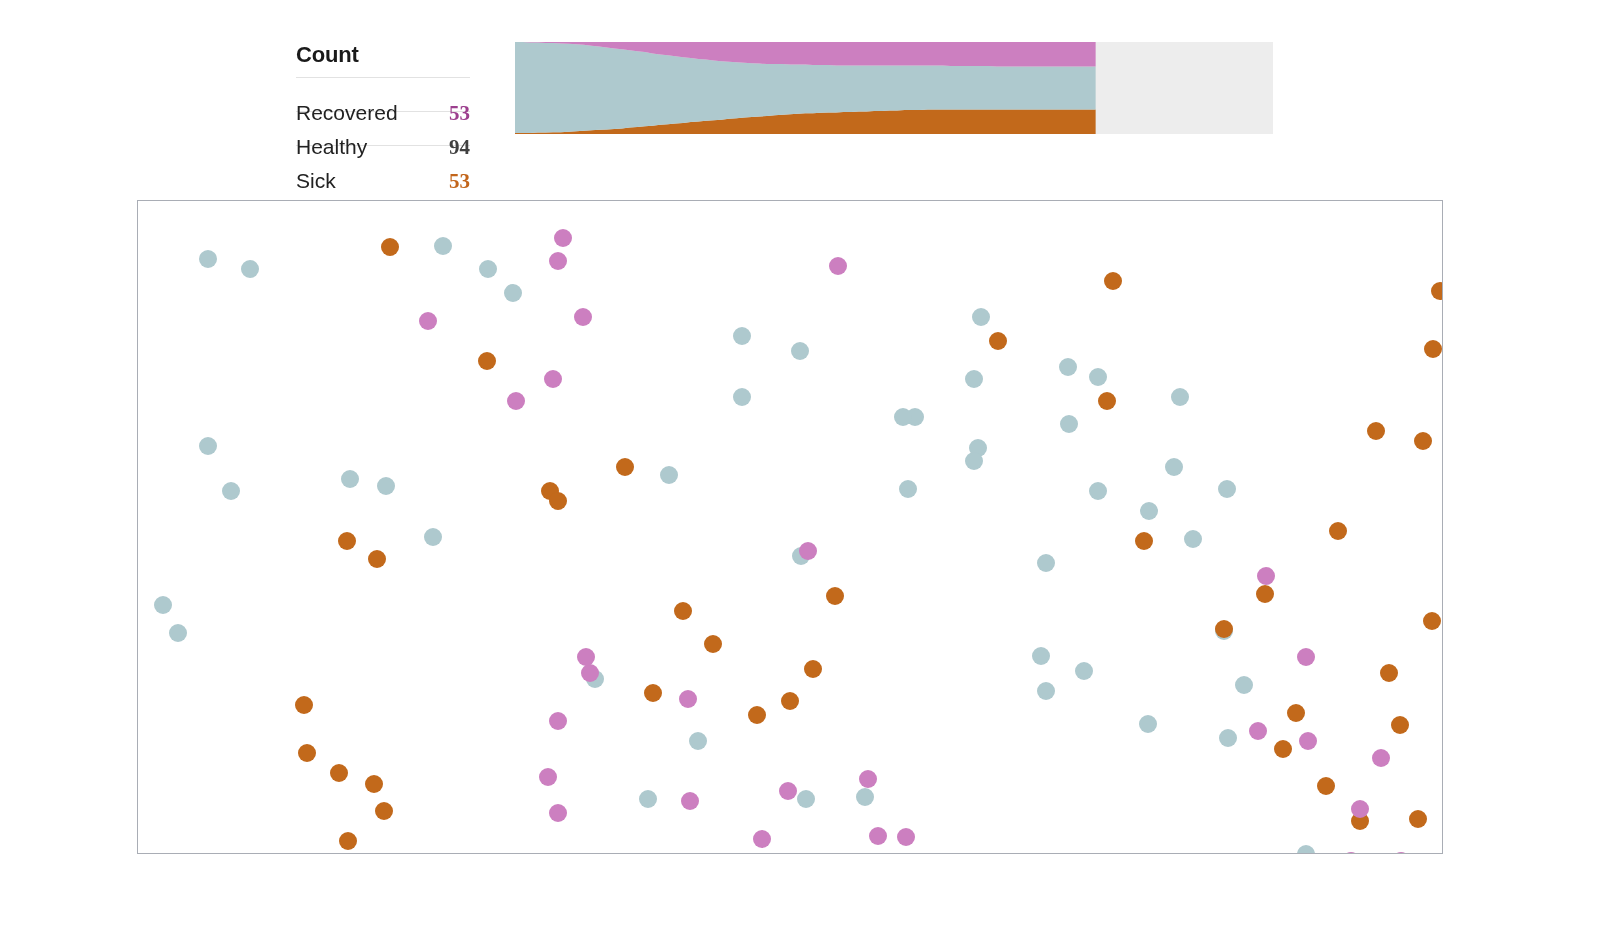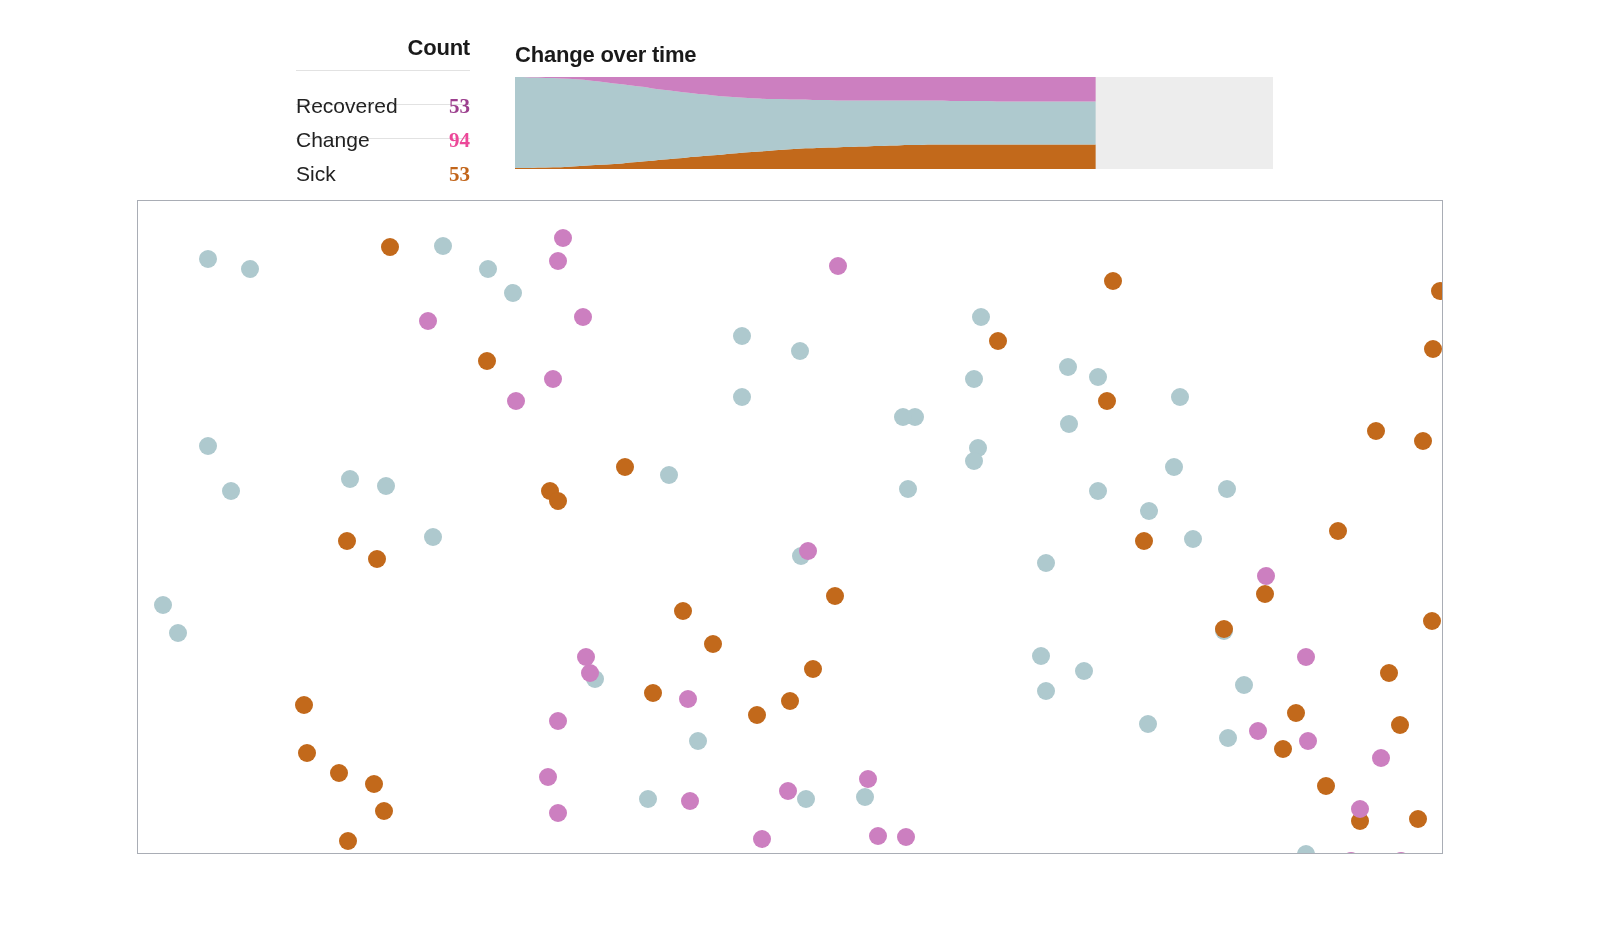--- a/index.html
+++ b/index.html
@@ -17,23 +17,22 @@
   
   #top-row {
     position: absolute;
     left: 0; top: 0;
     width: 1600px; height: 200px;
   }
 
   
   #count-panel {
     position: absolute;
-    left: 296px; top: 35px;
+    left: 296px; top: 42px;
     width: 174px;
-    text-align: right;
   }
   #count-title {
     font-size: 22px;
     font-weight: bold;
     color: #1a1a1a;
     letter-spacing: -0.2px;
     margin: 0 0 9px 0;
     line-height: 26px;
   }
   .count-row {
@@ -99,32 +98,31 @@
 
   <div id="count-panel">
     <div id="count-title">Count</div>
 
     <div class="count-row">
       <span class="count-label">Recovered</span>
       <span class="count-value" style="color: rgb(156, 63, 142);">53</span>
     </div>
 
     <div class="count-row">
-      <span class="count-label">Change</span>
-      <span class="count-value" style="color: #ec4899;">94</span>
+      <span class="count-label">Healthy</span>
+      <span class="count-value" style="color: #404040;">94</span>
     </div>
 
     <div class="count-row">
       <span class="count-label">Sick</span>
       <span class="count-value" style="color: rgb(194, 101, 26);">53</span>
     </div>
   </div>
 
   <div id="change-panel">
-    <div id="change-title">Change over time</div>
     <div id="change-plot">
       <svg id="change-svg" width="758" height="92">
           <path d="M 0 92 L 0.00 91.08 L 7.64 91.08 L 15.28 91.08 L 22.92 90.62 L 30.56 90.62 L 38.20 90.16 L 45.84 90.16 L 53.48 89.70 L 61.12 89.24 L 68.76 88.78 L 76.40 88.32 L 84.04 87.86 L 91.68 87.40 L 99.32 86.94 L 106.96 86.48 L 114.60 85.56 L 122.24 85.10 L 129.88 84.18 L 137.52 83.72 L 145.16 82.80 L 152.80 82.34 L 160.44 81.42 L 168.08 80.96 L 175.72 80.04 L 183.36 79.58 L 191.00 78.66 L 198.64 78.20 L 206.28 77.74 L 213.92 76.82 L 221.56 76.36 L 229.20 75.44 L 236.84 74.98 L 244.47 74.52 L 252.11 74.06 L 259.75 73.14 L 267.39 72.68 L 275.03 72.22 L 282.67 71.76 L 290.31 71.30 L 297.95 71.30 L 305.59 70.84 L 313.23 70.38 L 320.87 70.38 L 328.51 69.92 L 336.15 69.92 L 343.79 69.46 L 351.43 69.46 L 359.07 69.00 L 366.71 69.00 L 374.35 68.54 L 381.99 68.54 L 389.63 68.08 L 397.27 68.08 L 404.91 68.08 L 412.55 67.62 L 420.19 67.62 L 427.83 67.62 L 435.47 67.62 L 443.11 67.62 L 450.75 67.62 L 458.39 67.62 L 466.03 67.62 L 473.67 67.62 L 481.31 67.62 L 488.95 67.62 L 496.59 67.62 L 504.23 67.62 L 511.87 67.62 L 519.51 67.62 L 527.15 67.62 L 534.79 67.62 L 542.43 67.62 L 550.07 67.62 L 557.71 67.62 L 565.35 67.62 L 572.99 67.62 L 580.63 67.62 L 580.63 92.00 L 572.99 92.00 L 565.35 92.00 L 557.71 92.00 L 550.07 92.00 L 542.43 92.00 L 534.79 92.00 L 527.15 92.00 L 519.51 92.00 L 511.87 92.00 L 504.23 92.00 L 496.59 92.00 L 488.95 92.00 L 481.31 92.00 L 473.67 92.00 L 466.03 92.00 L 458.39 92.00 L 450.75 92.00 L 443.11 92.00 L 435.47 92.00 L 427.83 92.00 L 420.19 92.00 L 412.55 92.00 L 404.91 92.00 L 397.27 92.00 L 389.63 92.00 L 381.99 92.00 L 374.35 92.00 L 366.71 92.00 L 359.07 92.00 L 351.43 92.00 L 343.79 92.00 L 336.15 92.00 L 328.51 92.00 L 320.87 92.00 L 313.23 92.00 L 305.59 92.00 L 297.95 92.00 L 290.31 92.00 L 282.67 92.00 L 275.03 92.00 L 267.39 92.00 L 259.75 92.00 L 252.11 92.00 L 244.47 92.00 L 236.84 92.00 L 229.20 92.00 L 221.56 92.00 L 213.92 92.00 L 206.28 92.00 L 198.64 92.00 L 191.00 92.00 L 183.36 92.00 L 175.72 92.00 L 168.08 92.00 L 160.44 92.00 L 152.80 92.00 L 145.16 92.00 L 137.52 92.00 L 129.88 92.00 L 122.24 92.00 L 114.60 92.00 L 106.96 92.00 L 99.32 92.00 L 91.68 92.00 L 84.04 92.00 L 76.40 92.00 L 68.76 92.00 L 61.12 92.00 L 53.48 92.00 L 45.84 92.00 L 38.20 92.00 L 30.56 92.00 L 22.92 92.00 L 15.28 92.00 L 7.64 92.00 L 0.00 92.00 Z" fill="#c2691b"></path>
           <path d="M 0 91.08 L 0.00 0.00 L 7.64 0.00 L 15.28 0.46 L 22.92 0.46 L 30.56 0.92 L 38.20 0.92 L 45.84 1.38 L 53.48 1.84 L 61.12 2.30 L 68.76 2.76 L 76.40 3.68 L 84.04 4.60 L 91.68 5.52 L 99.32 6.44 L 106.96 7.36 L 114.60 8.28 L 122.24 9.20 L 129.88 10.12 L 137.52 11.50 L 145.16 12.42 L 152.80 13.34 L 160.44 14.26 L 168.08 15.18 L 175.72 16.10 L 183.36 17.02 L 191.00 17.48 L 198.64 18.40 L 206.28 19.32 L 213.92 19.78 L 221.56 20.24 L 229.20 20.70 L 236.84 21.16 L 244.47 21.62 L 252.11 22.08 L 259.75 22.08 L 267.39 22.08 L 275.03 22.54 L 282.67 22.54 L 290.31 22.54 L 297.95 23.00 L 305.59 23.00 L 313.23 23.00 L 320.87 23.46 L 328.51 23.46 L 336.15 23.46 L 343.79 23.46 L 351.43 23.46 L 359.07 23.46 L 366.71 23.46 L 374.35 23.46 L 381.99 23.46 L 389.63 23.46 L 397.27 23.46 L 404.91 23.46 L 412.55 23.46 L 420.19 23.46 L 427.83 23.46 L 435.47 23.92 L 443.11 23.92 L 450.75 23.92 L 458.39 23.92 L 466.03 23.92 L 473.67 23.92 L 481.31 24.38 L 488.95 24.38 L 496.59 24.38 L 504.23 24.38 L 511.87 24.38 L 519.51 24.38 L 527.15 24.38 L 534.79 24.38 L 542.43 24.38 L 550.07 24.38 L 557.71 24.38 L 565.35 24.38 L 572.99 24.38 L 580.63 24.38 L 580.63 67.62 L 572.99 67.62 L 565.35 67.62 L 557.71 67.62 L 550.07 67.62 L 542.43 67.62 L 534.79 67.62 L 527.15 67.62 L 519.51 67.62 L 511.87 67.62 L 504.23 67.62 L 496.59 67.62 L 488.95 67.62 L 481.31 67.62 L 473.67 67.62 L 466.03 67.62 L 458.39 67.62 L 450.75 67.62 L 443.11 67.62 L 435.47 67.62 L 427.83 67.62 L 420.19 67.62 L 412.55 67.62 L 404.91 68.08 L 397.27 68.08 L 389.63 68.08 L 381.99 68.54 L 374.35 68.54 L 366.71 69.00 L 359.07 69.00 L 351.43 69.46 L 343.79 69.46 L 336.15 69.92 L 328.51 69.92 L 320.87 70.38 L 313.23 70.38 L 305.59 70.84 L 297.95 71.30 L 290.31 71.30 L 282.67 71.76 L 275.03 72.22 L 267.39 72.68 L 259.75 73.14 L 252.11 74.06 L 244.47 74.52 L 236.84 74.98 L 229.20 75.44 L 221.56 76.36 L 213.92 76.82 L 206.28 77.74 L 198.64 78.20 L 191.00 78.66 L 183.36 79.58 L 175.72 80.04 L 168.08 80.96 L 160.44 81.42 L 152.80 82.34 L 145.16 82.80 L 137.52 83.72 L 129.88 84.18 L 122.24 85.10 L 114.60 85.56 L 106.96 86.48 L 99.32 86.94 L 91.68 87.40 L 84.04 87.86 L 76.40 88.32 L 68.76 88.78 L 61.12 89.24 L 53.48 89.70 L 45.84 90.16 L 38.20 90.16 L 30.56 90.62 L 22.92 90.62 L 15.28 91.08 L 7.64 91.08 L 0.00 91.08 Z" fill="#aec9ce"></path>
           <path d="M 0 0 L 0.00 0.00 L 7.64 0.00 L 15.28 0.00 L 22.92 0.00 L 30.56 0.00 L 38.20 0.00 L 45.84 0.00 L 53.48 0.00 L 61.12 0.00 L 68.76 0.00 L 76.40 0.00 L 84.04 0.00 L 91.68 0.00 L 99.32 0.00 L 106.96 0.00 L 114.60 0.00 L 122.24 0.00 L 129.88 0.00 L 137.52 0.00 L 145.16 0.00 L 152.80 0.00 L 160.44 0.00 L 168.08 0.00 L 175.72 0.00 L 183.36 0.00 L 191.00 0.00 L 198.64 0.00 L 206.28 0.00 L 213.92 0.00 L 221.56 0.00 L 229.20 0.00 L 236.84 0.00 L 244.47 0.00 L 252.11 0.00 L 259.75 0.00 L 267.39 0.00 L 275.03 0.00 L 282.67 0.00 L 290.31 -0.46 L 297.95 0.00 L 305.59 0.00 L 313.23 0.00 L 320.87 0.00 L 328.51 0.00 L 336.15 0.00 L 343.79 0.00 L 351.43 0.00 L 359.07 0.00 L 366.71 0.00 L 374.35 0.00 L 381.99 0.00 L 389.63 0.00 L 397.27 0.00 L 404.91 0.00 L 412.55 0.00 L 420.19 0.00 L 427.83 0.00 L 435.47 0.00 L 443.11 0.00 L 450.75 0.00 L 458.39 0.00 L 466.03 0.00 L 473.67 0.00 L 481.31 0.00 L 488.95 0.00 L 496.59 0.00 L 504.23 0.00 L 511.87 0.00 L 519.51 0.00 L 527.15 0.00 L 534.79 0.00 L 542.43 0.00 L 550.07 0.00 L 557.71 0.00 L 565.35 0.00 L 572.99 0.00 L 580.63 0.00 L 580.63 24.38 L 572.99 24.38 L 565.35 24.38 L 557.71 24.38 L 550.07 24.38 L 542.43 24.38 L 534.79 24.38 L 527.15 24.38 L 519.51 24.38 L 511.87 24.38 L 504.23 24.38 L 496.59 24.38 L 488.95 24.38 L 481.31 24.38 L 473.67 23.92 L 466.03 23.92 L 458.39 23.92 L 450.75 23.92 L 443.11 23.92 L 435.47 23.92 L 427.83 23.46 L 420.19 23.46 L 412.55 23.46 L 404.91 23.46 L 397.27 23.46 L 389.63 23.46 L 381.99 23.46 L 374.35 23.46 L 366.71 23.46 L 359.07 23.46 L 351.43 23.46 L 343.79 23.46 L 336.15 23.46 L 328.51 23.46 L 320.87 23.46 L 313.23 23.00 L 305.59 23.00 L 297.95 23.00 L 290.31 22.54 L 282.67 22.54 L 275.03 22.54 L 267.39 22.08 L 259.75 22.08 L 252.11 22.08 L 244.47 21.62 L 236.84 21.16 L 229.20 20.70 L 221.56 20.24 L 213.92 19.78 L 206.28 19.32 L 198.64 18.40 L 191.00 17.48 L 183.36 17.02 L 175.72 16.10 L 168.08 15.18 L 160.44 14.26 L 152.80 13.34 L 145.16 12.42 L 137.52 11.50 L 129.88 10.12 L 122.24 9.20 L 114.60 8.28 L 106.96 7.36 L 99.32 6.44 L 91.68 5.52 L 84.04 4.60 L 76.40 3.68 L 68.76 2.76 L 61.12 2.30 L 53.48 1.84 L 45.84 1.38 L 38.20 0.92 L 30.56 0.92 L 22.92 0.46 L 15.28 0.46 L 7.64 0.00 L 0.00 0.00 Z" fill="#cc7fc0"></path>
         </svg>
     </div>
   </div>
 </div>
 

